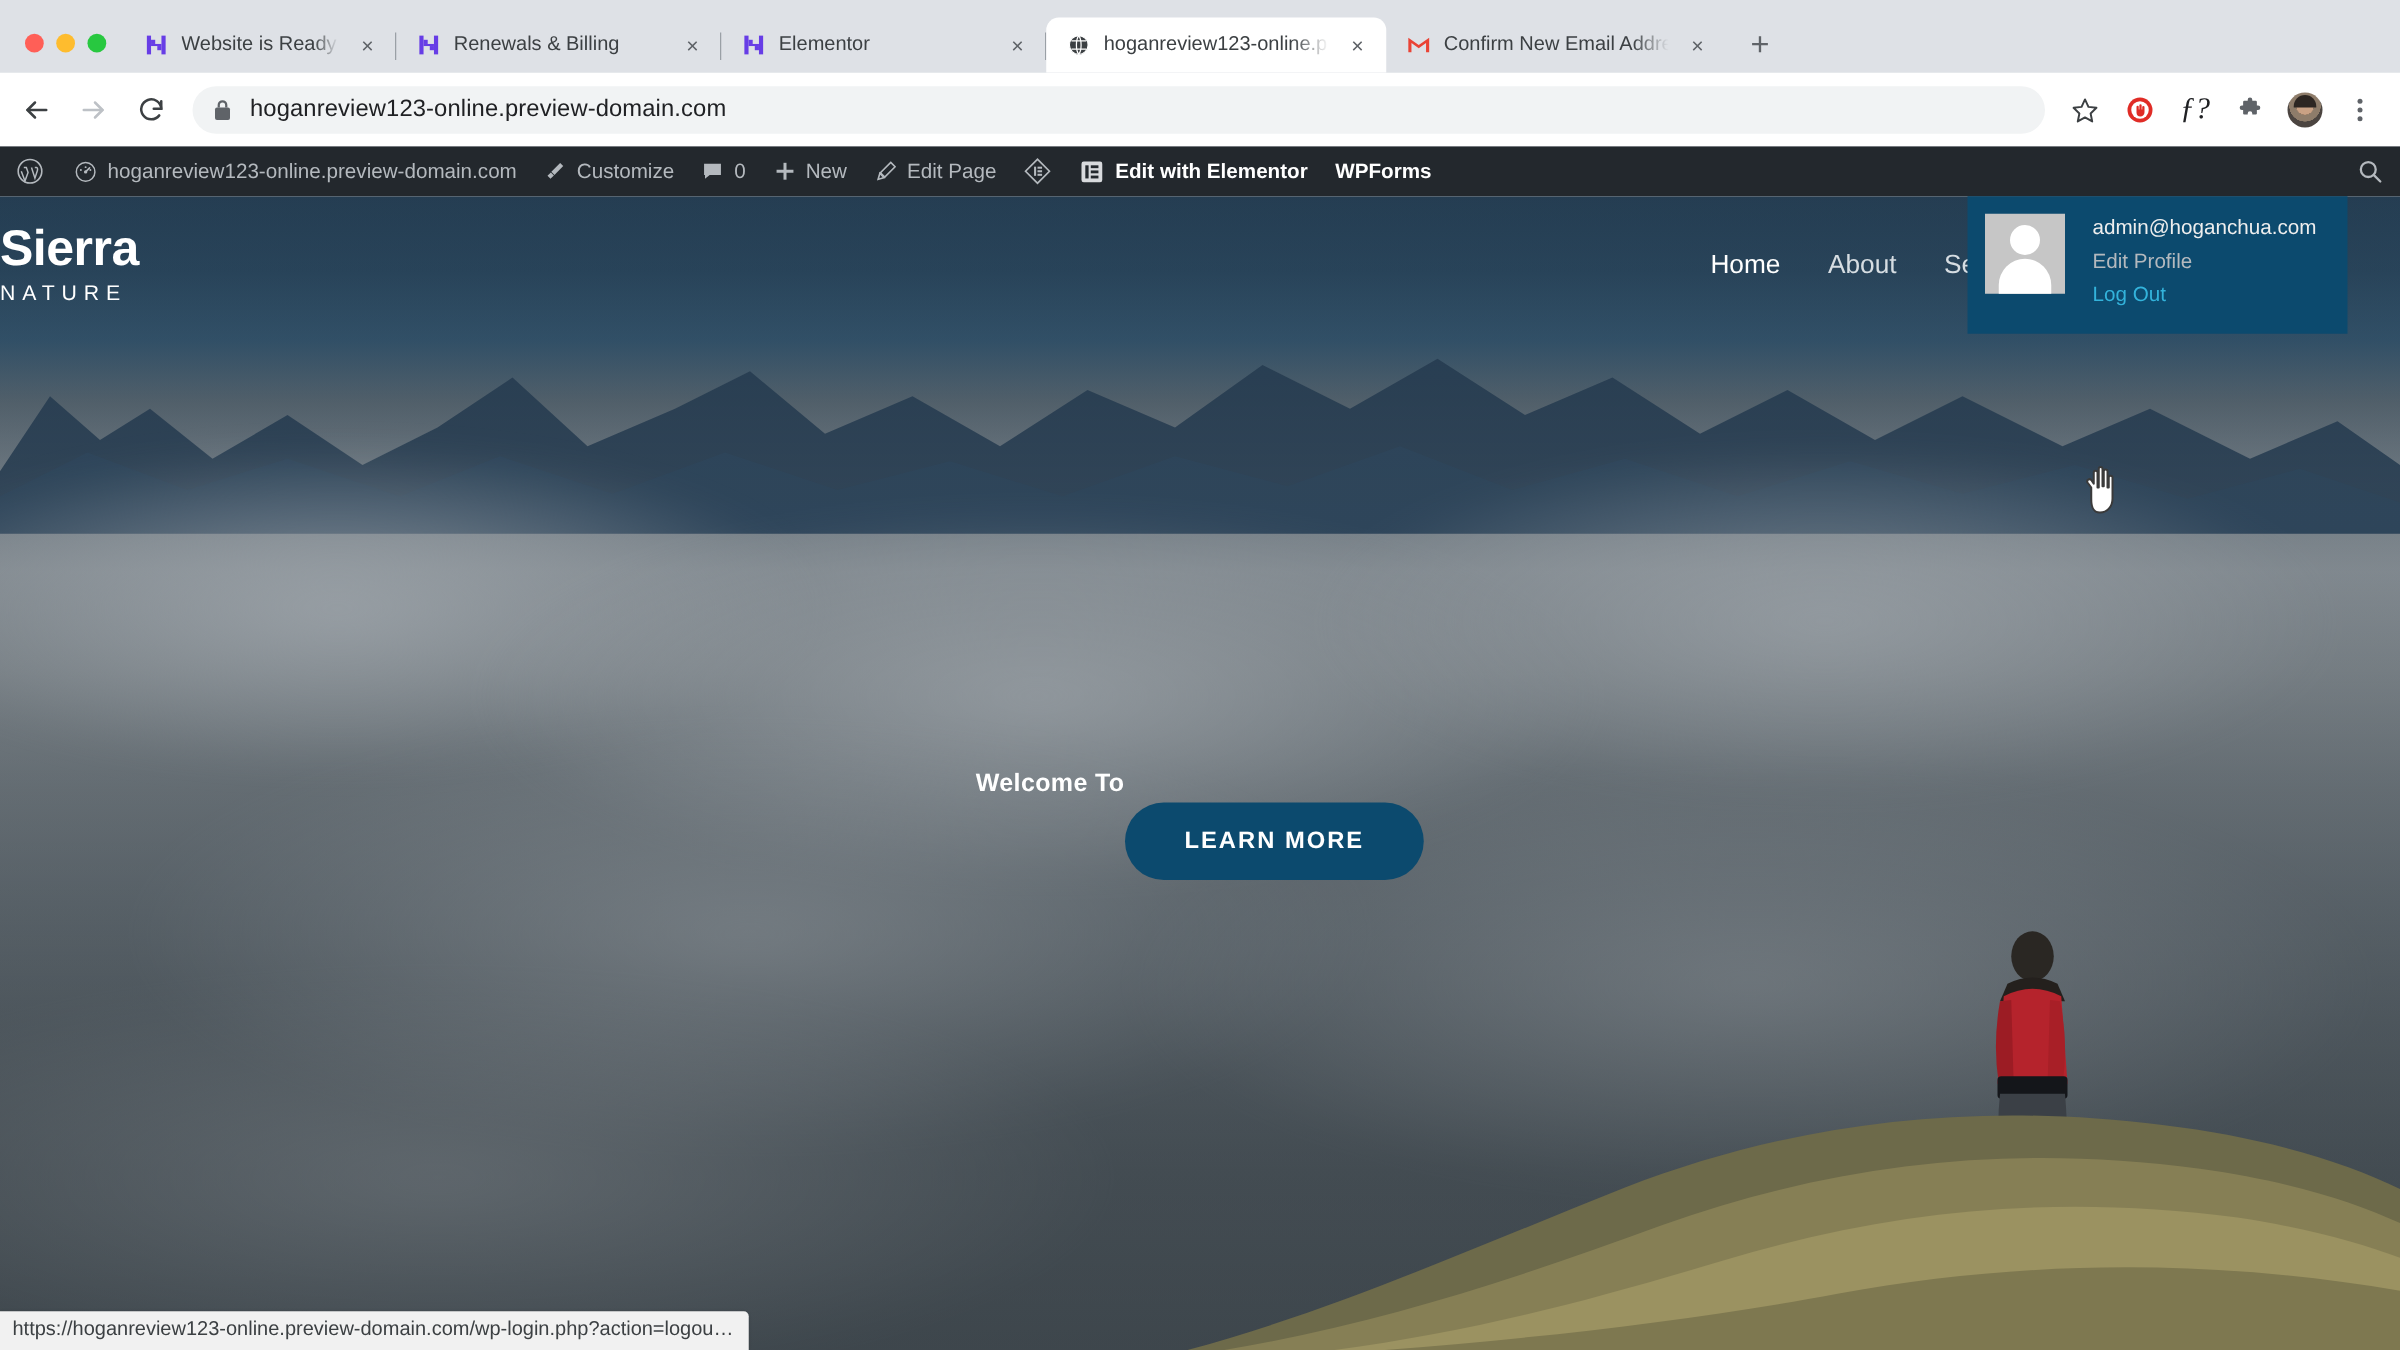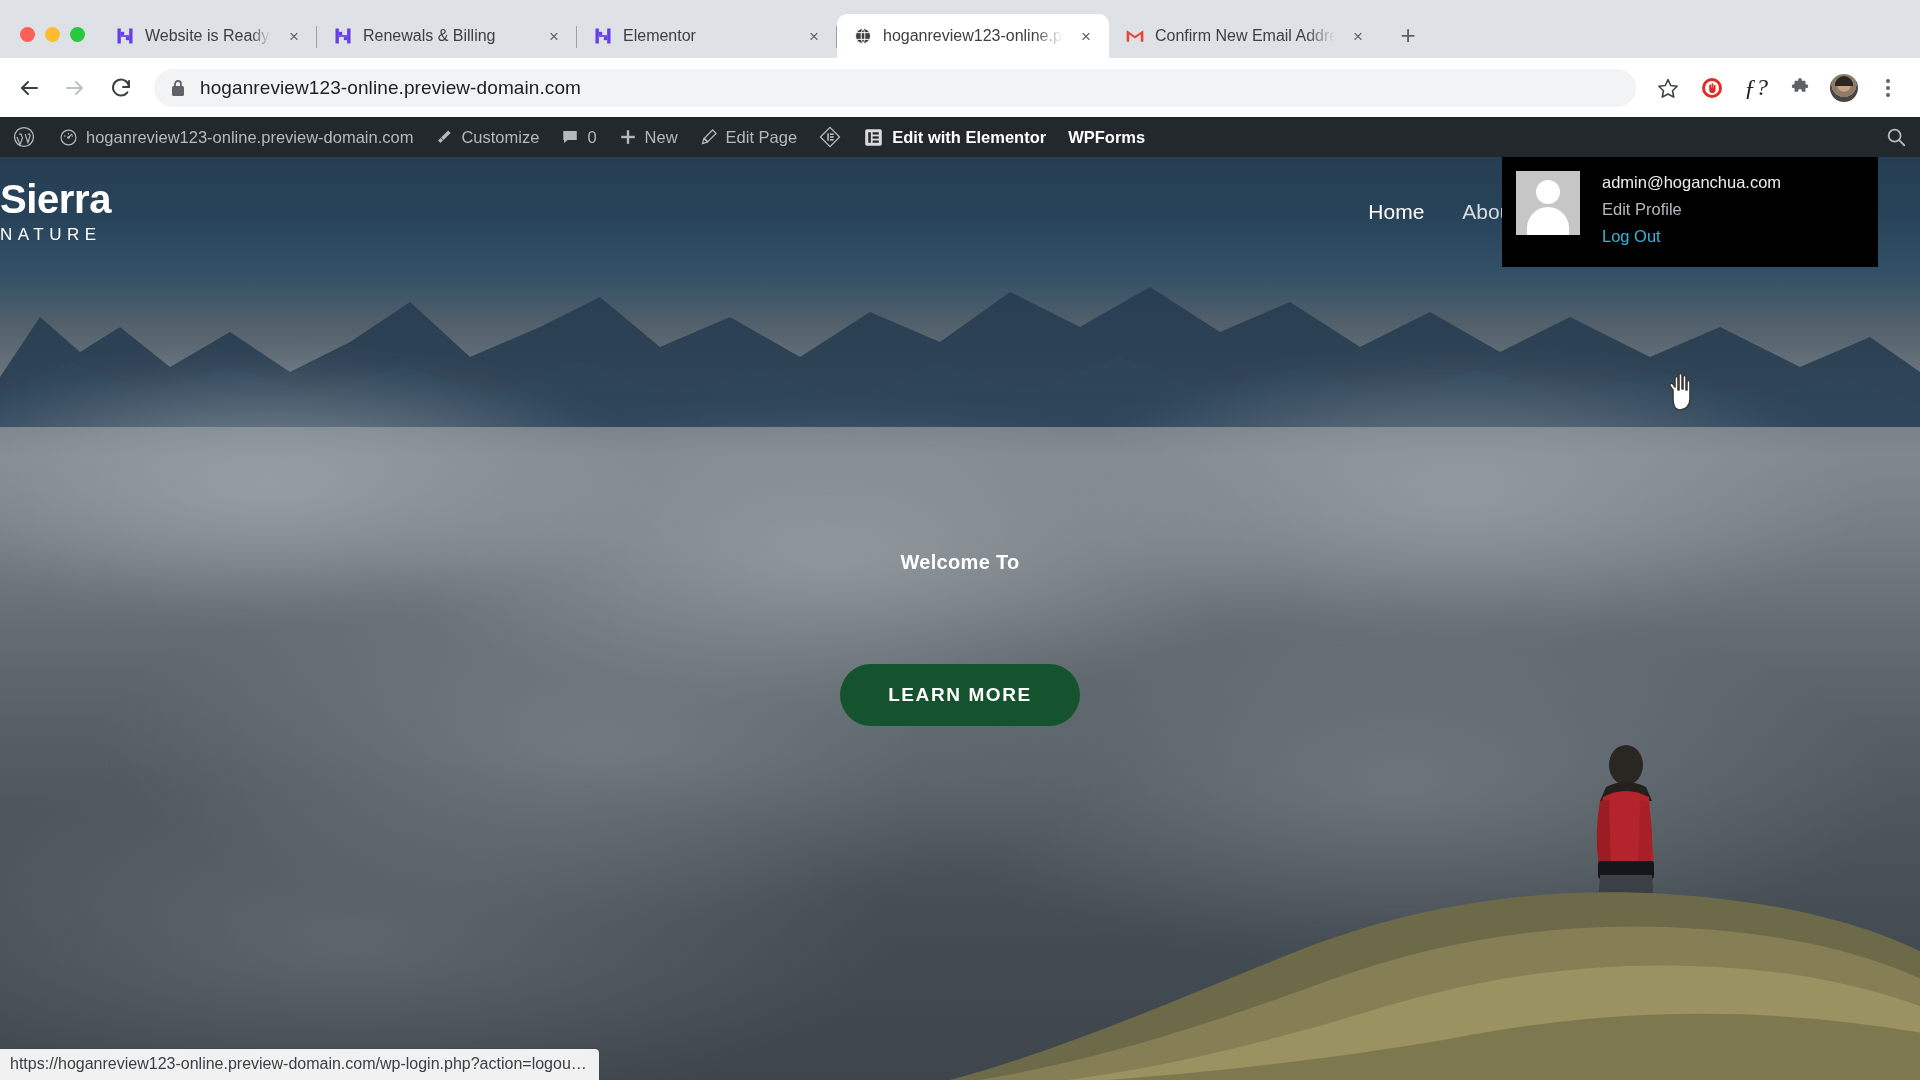--- a/index.html
+++ b/index.html
@@ -159,22 +159,22 @@
     width: 8px; height: 8px; border-radius: 50%; background: #fff;
   }
   .howdy .mini-av::after {
     content: ""; position: absolute; left: 50%; top: 12px; transform: translateX(-50%);
     width: 15px; height: 12px; border-radius: 8px 8px 0 0; background: #fff;
   }
   .wpsearch { width: 48px; display: flex; align-items: center; justify-content: center; height: 40px; }
 
   .wp-dropdown {
     position: absolute; right: 42px; top: 40px;
-    width: 376px; height: 110px;
-    background: #000000;
+    width: 304px; height: 110px;
+    background: #0c4a6e;
     display: flex; align-items: flex-start;
     padding: 14px 0 0 14px;
     z-index: 45;
   }
   .wp-dropdown .big-av {
     width: 64px; height: 64px; background: #c6c6c6; position: relative; overflow: hidden;
     flex: 0 0 64px;
   }
   .wp-dropdown .big-av::before {
     content: ""; position: absolute; left: 50%; top: 9px; transform: translateX(-50%);
@@ -247,35 +247,35 @@
     margin-left: auto;
     display: flex; align-items: center; gap: 38px;
     padding-right: 60px;
     font-size: 21px;
   }
   .nav-link { color: #d6dde2; font-weight: 400; }
   .nav-link.active { color: #ffffff; }
 
   .hero-content {
     position: absolute; left: 0; top: 0; width: 100%; height: 100%;
-    display: flex; flex-direction: column; align-items: center; justify-content: center;
+    display: flex; flex-direction: row; align-items: center; justify-content: center;
     z-index: 15;
     padding-top: 40px;
   }
   .hero-kicker {
     color: #fff; font-size: 20px; font-weight: 700; letter-spacing: .3px;
     margin-bottom: 22px;
   }
   .hero-title {
     color: #fff; font-size: 82px; font-weight: 700; letter-spacing: 1.5px;
     line-height: 1.05; white-space: nowrap;
   }
   .hero-btn {
     margin-top: 68px;
-    background: #14532d;
+    background: #0c4a6e;
     color: #fff;
     border: none;
     border-radius: 32px;
     padding: 20px 48px;
     font-size: 19px; font-weight: 700; letter-spacing: 1.6px;
     font-family: "Liberation Sans", sans-serif;
   }
 
   
   .statusbar {

